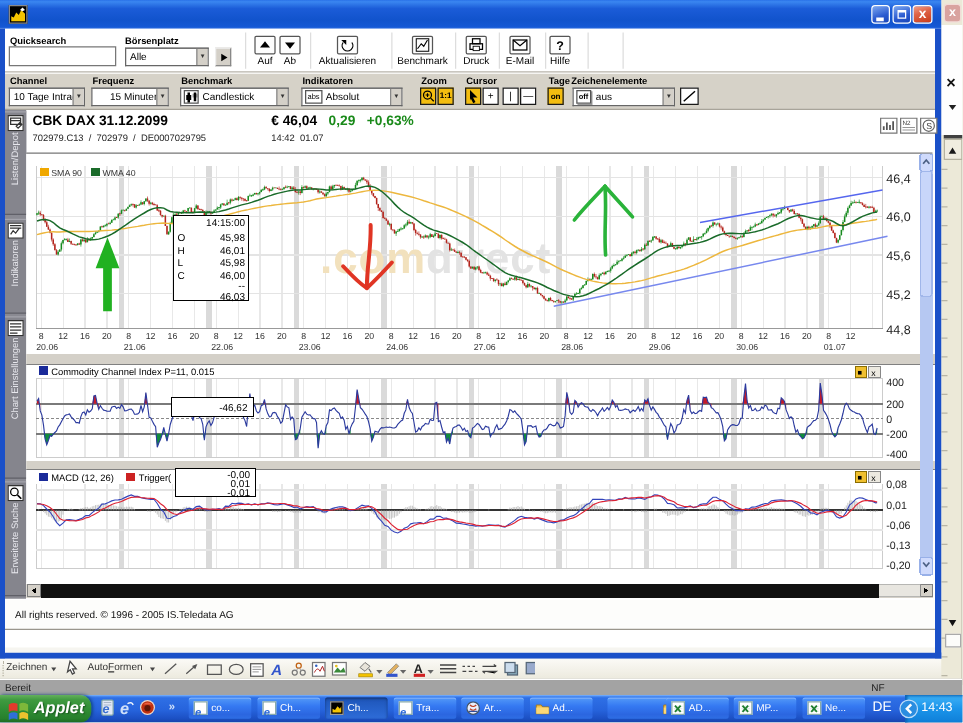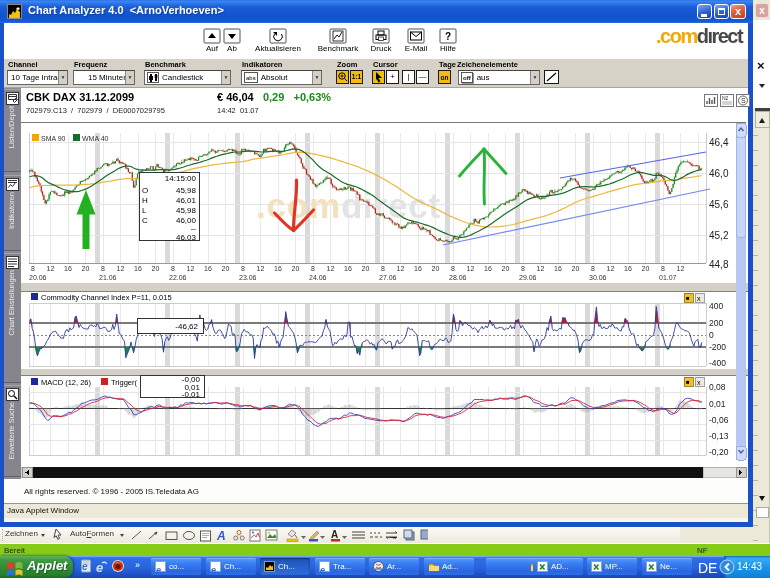--- a/index.html
+++ b/index.html
@@ -53,32 +53,48 @@
 <div class="ab" style="left:753px;top:540px;width:5px;height:1px;background:#b8b5a5"></div>
 <div class="ab" style="left:769px;top:128px;width:1px;height:420px;background:#c8c5b5"></div>
 <div class="ab" style="left:759px;top:496px;width:0;height:0;border:3.5px solid transparent;border-top:5px solid #111"></div>
 <div class="ab" style="left:756px;top:507px;width:13px;height:11px;background:#fcfcfa;border:1px solid #aaa"></div>
 <div class="ab" style="left:0;top:0;width:753px;height:527px;background:#fff">
 <div class="ab" style="left:0;top:0;width:753px;height:23px;background:linear-gradient(180deg,#2a72e8 0%,#3a86f0 6%,#1b5cd8 30%,#1153cc 70%,#1458d4 92%,#2a6ae0 100%)">
 <div class="ab" style="left:7px;top:4px;width:15px;height:15px;background:#000;border:1px solid #888"><svg width="13" height="13">
           <path d="M1 12 L1 8 3 9 5 5 7 7 9 3 12 6 12 12 Z" fill="#f5c400"></path>
           <path d="M8 3l2-2 2 2 -2 1z" fill="#fff"></path>
         </svg></div>
-<div class="ab" style="left:28px;top:4px;font-size:11px;font-weight:bold;color:#fff;text-shadow:1px 1px 1px #1040a0">Chart Analyzer 4.0&nbsp;&nbsp;&lt;ArnoVerhoeven&gt;</div>
 <div class="ab" style="left:697px;top:4px;width:15px;height:15px;border-radius:3px;border:1px solid #fff;background:linear-gradient(160deg,#7da8f0,#2a5ad0 60%,#1a46b8);color:#fff;text-align:center">
 <div class="ab" style="left:3px;top:9px;width:6px;height:2.5px;background:#fff"></div>
 </div>
 <div class="ab" style="left:714px;top:4px;width:15px;height:15px;border-radius:3px;border:1px solid #fff;background:linear-gradient(160deg,#7da8f0,#2a5ad0 60%,#1a46b8);color:#fff;text-align:center">
 <div class="ab" style="left:3px;top:3px;width:7px;height:7px;border:1.5px solid #fff;border-top-width:2.5px"></div>
 </div>
 <div class="ab" style="left:730px;top:4px;width:16px;height:15px;border-radius:3px;border:1px solid #fff;background:linear-gradient(160deg,#f0a088,#df6448 40%,#c83a18);color:#fff;font-size:11px;font-weight:bold;text-align:center;line-height:13px">x</div>
 </div>
 <div class="ab" style="left:0;top:23px;width:4px;height:504px;background:#1a50c8"></div>
 <div class="ab" style="left:748px;top:23px;width:5px;height:504px;background:#1a50c8"></div>
 <div class="ab" style="left:0;top:522px;width:753px;height:5px;background:#1a50c8"></div>
+<div class="ab" style="left:4px;top:23px;width:744px;height:35px;background:#fff;border-bottom:1px solid #b8b4aa">
+<div class="lbl ab" style="left:4px;top:5px">Quicksearch</div>
+<div class="ab" style="left:3px;top:14px;width:86px;height:16px;background:#fff;border:1px solid #777"></div>
+<div class="lbl ab" style="left:96px;top:5px">Börsenplatz</div>
+<div class="dd" style="left:96px;top:15px;width:67px"><span style="padding-left:3px">Alle</span><span class="ar">▼</span></div>
+<div class="ab" style="left:168px;top:15px;width:13px;height:15px;background:#d4d0c8;border:1px solid #888;border-top-color:#eee;border-left-color:#eee">
+        <div class="ab" style="left:4px;top:4px;width:0;height:0;border:3.5px solid transparent;border-left:5px solid #000"></div>
+      </div>
+<div class="ab" style="left:192px;top:3px;width:1px;height:29px;background:#ddd"></div>
+<div class="ab" style="left:244px;top:3px;width:1px;height:29px;background:#ddd"></div>
+<div class="ab" style="left:309px;top:3px;width:1px;height:29px;background:#ddd"></div>
+<div class="ab" style="left:360px;top:3px;width:1px;height:29px;background:#ddd"></div>
+<div class="ab" style="left:395px;top:3px;width:1px;height:29px;background:#ddd"></div>
+<div class="ab" style="left:432px;top:3px;width:1px;height:29px;background:#ddd"></div>
+<div class="ab" style="left:466px;top:3px;width:1px;height:29px;background:#ddd"></div>
+<div class="ab" style="left:494px;top:3px;width:1px;height:29px;background:#ddd"></div>
+</div>
 <svg class="ab" width="470" height="34" viewBox="196 24 470 34" style="left:196px;top:24px" text-rendering="optimizeSpeed">
 <rect x="204" y="29" width="16" height="14" rx="1" fill="#fdfdfd" stroke="#555"></rect>
       <path d="M212 33l4 5h-8z" fill="#000"></path>
       <text x="212" y="51" text-anchor="middle" font-size="8" fill="#000">Auf</text>
 <rect x="224" y="29" width="16" height="14" rx="1" fill="#fdfdfd" stroke="#555"></rect>
       <path d="M232 39l-4-5h8z" fill="#000"></path>
       <text x="232" y="51" text-anchor="middle" font-size="8" fill="#000">Ab</text>
 <rect x="270" y="29" width="16" height="14" rx="1" fill="#fdfdfd" stroke="#555"></rect>
       <g transform="translate(278,36)">
         <path d="M-3.5 -2a4.3 4.3 0 1 0 7 0" stroke="#000" fill="none"></path>
@@ -101,21 +117,20 @@
 <rect x="408" y="29" width="16" height="14" rx="1" fill="#fdfdfd" stroke="#555"></rect>
       <g transform="translate(416,36)">
         <rect x="-5.5" y="-4" width="11" height="8" fill="none" stroke="#000"></rect>
         <path d="M-5.5 -4l5.5 4.5 5.5-4.5" stroke="#000" fill="none"></path>
       </g>
       <text x="416" y="51" text-anchor="middle" font-size="8" fill="#000">E-Mail</text>
 <rect x="440" y="29" width="16" height="14" rx="1" fill="#fdfdfd" stroke="#555"></rect>
       <text x="448" y="40" text-anchor="middle" font-size="10" font-weight="bold" fill="#000">?</text>
       <text x="448" y="51" text-anchor="middle" font-size="8" fill="#000">Hilfe</text>
 </svg>
-<div class="ab" style="left:656px;top:25px;width:92px;height:24px;font-size:20px;font-weight:bold;letter-spacing:-1.5px;white-space:nowrap"><span style="color:#f5a800">.com</span><span style="color:#484848">dırect</span></div>
 <div class="ab" style="left:4px;top:59px;width:744px;height:29px;background:#d6d2c8;border-bottom:1px solid #a8a49a">
 <div class="lbl ab" style="left:4px;top:1px">Channel</div>
 <div class="dd" style="left:3px;top:11px;width:61px"><span style="padding-left:3px">10 Tage Intrad</span><span class="ar">▼</span></div>
 <div class="lbl ab" style="left:70px;top:1px">Frequenz</div>
 <div class="dd" style="left:69px;top:11px;width:62px"><span style="padding-left:14px">15 Minuten</span><span class="ar">▼</span></div>
 <div class="lbl ab" style="left:141px;top:1px">Benchmark</div>
 <div class="dd" style="left:140px;top:11px;width:87px"><span style="display:inline-block;width:12px;height:11px;border:1px solid #555;margin:1px 3px 0 2px;vertical-align:top;position:relative"><span style="position:absolute;left:2px;top:1px;width:1.5px;height:8px;background:#000"></span><span style="position:absolute;left:1px;top:3px;width:3.5px;height:4px;background:#000"></span><span style="position:absolute;left:7px;top:1px;width:1.5px;height:7px;background:#000"></span><span style="position:absolute;left:6px;top:2px;width:3.5px;height:3px;background:#000;opacity:.35"></span></span>Candlestick<span class="ar">▼</span></div>
 <div class="lbl ab" style="left:238px;top:1px">Indikatoren</div>
 <div class="dd" style="left:237px;top:11px;width:81px"><span style="display:inline-block;height:11px;border:1px solid #555;margin:1px 3px 0 2px;vertical-align:top;font-size:6px;line-height:10px;padding:0 1px">abs</span>Absolut<span class="ar">▼</span></div>
 <div class="lbl ab" style="left:333px;top:1px">Zoom</div>
@@ -413,28 +428,25 @@
 <rect x="21" y="466" width="727" height="14" fill="#ffffff"></rect>
 <rect x="21" y="467" width="725" height="11" fill="#d4d0c8"></rect>
 <rect x="22" y="467.5" width="10" height="10" fill="#d4d0c8" stroke="#808080" stroke-width="0.8"></rect>
 <path d="M29 470l-3.5 2.5l3.5 2.5z" fill="#000"></path>
 <rect x="736" y="467.5" width="10" height="10" fill="#d4d0c8" stroke="#808080" stroke-width="0.8"></rect>
 <path d="M739 470l3.5 2.5l-3.5 2.5z" fill="#000"></path>
 <rect x="703" y="467.5" width="33" height="10" fill="#e8e6e0" stroke="#999" stroke-width="0.5"></rect>
 <rect x="33" y="467" width="670" height="11" fill="#111111"></rect>
 </svg>
 <div class="ab" style="left:4px;top:480px;width:744px;height:24px;background:#fdfdfb"></div>
-<div class="ab" style="left:24px;top:487px;font-size:8px;color:#111">All rights reserved. © 1996 - 2005 IS.Teledata AG</div>
+<div class="ab" style="left:12px;top:487px;font-size:8px;color:#111">All rights reserved. © 1996 - 2005 IS.Teledata AG</div>
 <div class="ab" style="left:4px;top:503px;width:744px;height:1px;background:#9a968c"></div>
-<div class="ab" style="left:4px;top:504px;width:744px;height:14px;background:#ece9d8">
-      <div class="ab" style="left:3px;top:2px;font-size:8px;color:#111">Java Applet Window</div>
-    </div>
 <div class="ab" style="left:4px;top:518px;width:744px;height:4px;background:#f6f5f0"></div>
 </div>
-<div class="ab" style="left:0;top:527px;width:680px;height:16px;background:linear-gradient(#fbfaf6,#eceade)">
+<div class="ab" style="left:0;top:527px;width:753px;height:16px;background:linear-gradient(#fbfaf6,#eceade)">
 <div class="ab" style="left:2px;top:2px;width:3px;height:12px;border-left:1.5px dotted #b5b2a2"></div>
 <div class="ab" style="left:5px;top:2px;font-size:8px;color:#333">Zeichnen</div>
     <div class="ab" style="left:41px;top:7px;width:0;height:0;border:2.5px solid transparent;border-top:3.5px solid #444"></div>
 <svg class="ab" width="14" height="13" style="left:52px;top:1px">
       <path d="M4 1l5 6h-3l1.6 3.4-1.7.9-1.7-3.5L2 9.5z" fill="#fff" stroke="#444"></path>
     </svg>
 <div class="ab" style="left:70px;top:2px;font-size:8px;color:#333">Auto<span style="text-decoration:underline">F</span>ormen</div>
     <div class="ab" style="left:120px;top:7px;width:0;height:0;border:2.5px solid transparent;border-top:3.5px solid #444"></div>
 <svg class="ab" width="300" height="15" style="left:128px;top:1px" text-rendering="optimizeSpeed">
 <path d="M4 11L13 3" stroke="#555"></path>
@@ -482,21 +494,21 @@
 <g transform="translate(276,2)">
         <rect x="2" y="2" width="8" height="8" fill="#8ab" stroke="#567"></rect>
         <rect x="0" y="0" width="8" height="8" fill="#cde" stroke="#567"></rect>
       </g>
 <g transform="translate(293,2)">
         <rect x="0" y="0" width="9" height="9" fill="#9ac" stroke="#567"></rect>
         <path d="M9 0l3 2v9l-3-2z" fill="#678"></path>
       </g>
 </svg>
 </div>
-<div class="ab" style="left:0;top:543px;width:770px;height:13px;background:#84cc16;border-top:1px solid #fff">
+<div class="ab" style="left:0;top:543px;width:770px;height:13px;background:#a3a3a3;border-top:1px solid #fff">
 <div class="ab" style="left:4px;top:2px;font-size:8px;color:#222">Bereit</div>
 <div class="ab" style="left:697px;top:2px;font-size:8px;color:#222">NF</div>
 </div>
 <div class="ab" style="left:0;top:556px;width:770px;height:22px;background:linear-gradient(#4a8af4 0%,#2e6fe5 12%,#2663dc 55%,#1c50c4 85%,#1544ab 100%);box-shadow:inset 0 1px 0 #6ca6f8">
 <div class="ab" style="left:0;top:0;width:73px;height:22px;border-radius:0 9px 9px 0;background:linear-gradient(#63b05c 0%,#3f9a40 18%,#2f8c34 55%,#27802c 85%,#1d6a22 100%);box-shadow:1px 0 3px #0a3c78;overflow:hidden">
       <svg width="18" height="17" style="position:absolute;left:6px;top:3px">
         <path d="M1 4.5q3.5-2 7-.5v6q-3.5-1.5-7 .5z" fill="#e23a2c"></path>
         <path d="M9.5 4q3.5-2 7 .5v6q-3.5-2.5-7-.5z" fill="#7db83a"></path>
         <path d="M1 12q3.5-2 7-.5v5q-3.5-1.5-7 .5z" fill="#2f6fd8"></path>
         <path d="M9.5 11.5q3.5-2 7 .5v5q-3.5-2.5-7-.5z" fill="#ecc22e"></path>
@@ -542,18 +554,18 @@
         </svg></span>AD...</div>
 <div class="tbtn" style="left:587px;"><span class="ti"><span class="page"></span><svg width="11" height="11" style="position:absolute">
           <path d="M2 4h7M2 6h7M2 8h7" stroke="#cdd" stroke-width="0.6"></path>
           <path d="M3 3.5l4.5 5M7.5 3.5l-4.5 5" stroke="#1e7e2e" stroke-width="1.4"></path>
         </svg></span>MP...</div>
 <div class="tbtn" style="left:642px;"><span class="ti"><span class="page"></span><svg width="11" height="11" style="position:absolute">
           <path d="M2 4h7M2 6h7M2 8h7" stroke="#cdd" stroke-width="0.6"></path>
           <path d="M3 3.5l4.5 5M7.5 3.5l-4.5 5" stroke="#1e7e2e" stroke-width="1.4"></path>
         </svg></span>Ne...</div>
 <div class="ab" style="left:724px;top:0;width:46px;height:22px;background:linear-gradient(#3fb2f6 0%,#1b94ea 50%,#0f7fd8 100%);box-shadow:inset 2px 1px 2px #0c65b8"></div>
-<div class="ab" style="left:698px;top:4px;font-size:14px;color:#fff">DE</div>
+<div class="ab" style="left:698px;top:4px;font-size:11px;color:#fff">DE</div>
 <svg class="ab" width="16" height="16" style="left:719px;top:3px">
       <circle cx="8" cy="8" r="7" fill="#2a8de0" stroke="#bcdcf8"></circle>
       <path d="M10 4.5L6.5 8l3.5 3.5" stroke="#fff" stroke-width="2" fill="none"></path>
     </svg>
 <div class="ab" style="left:737px;top:5px;font-size:10px;color:#fff">14:43</div>
 </div>
 </body></html>

